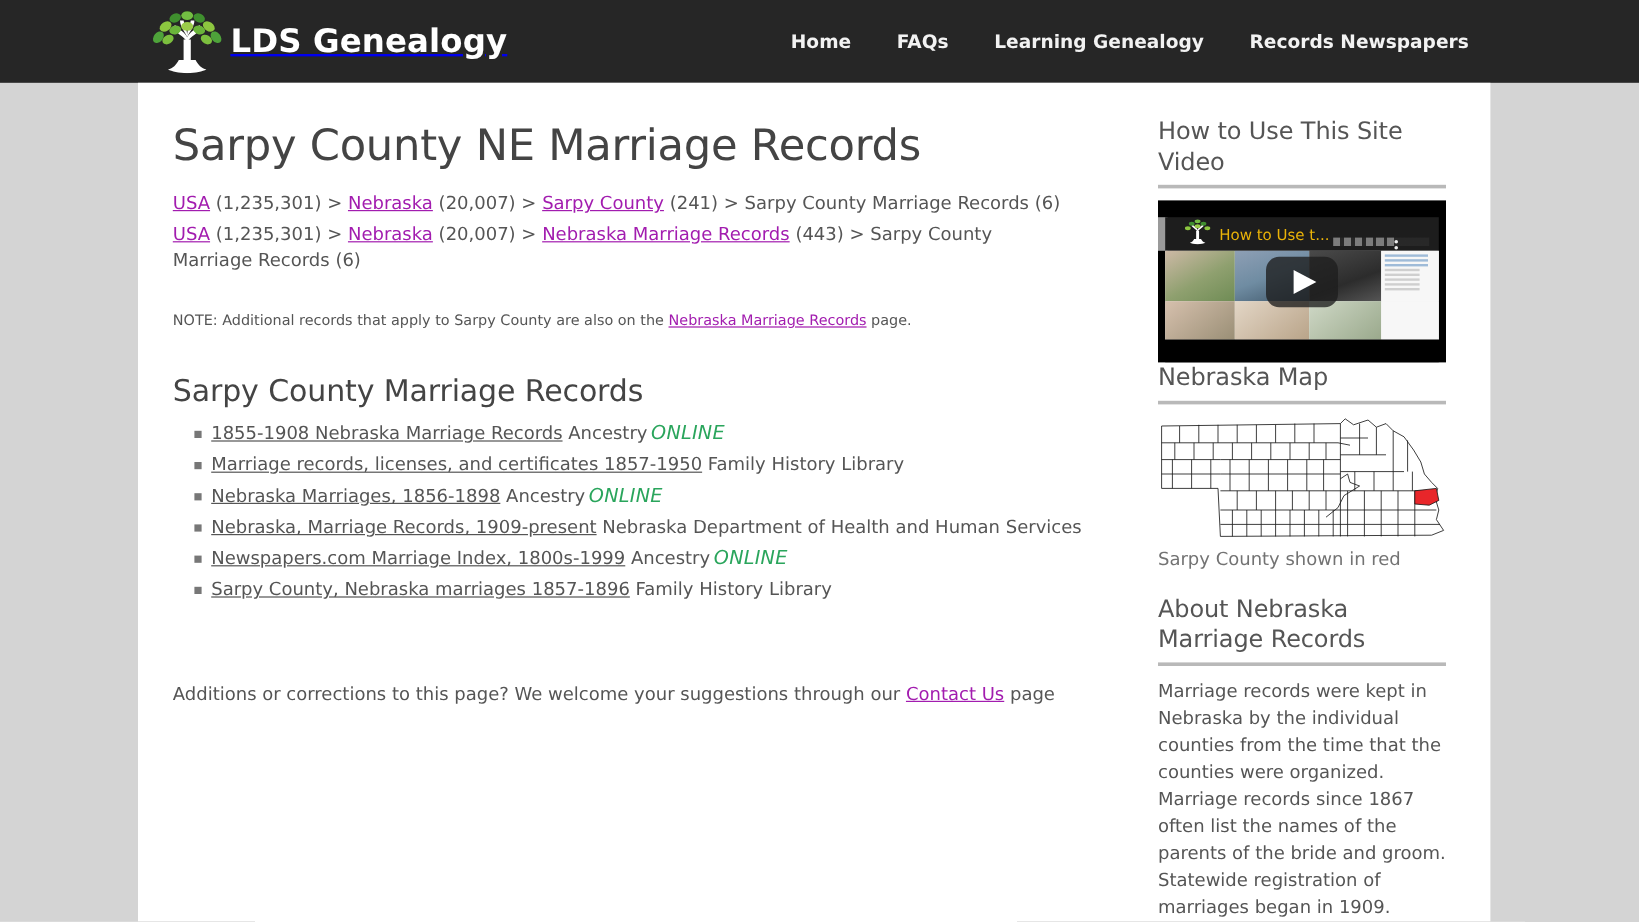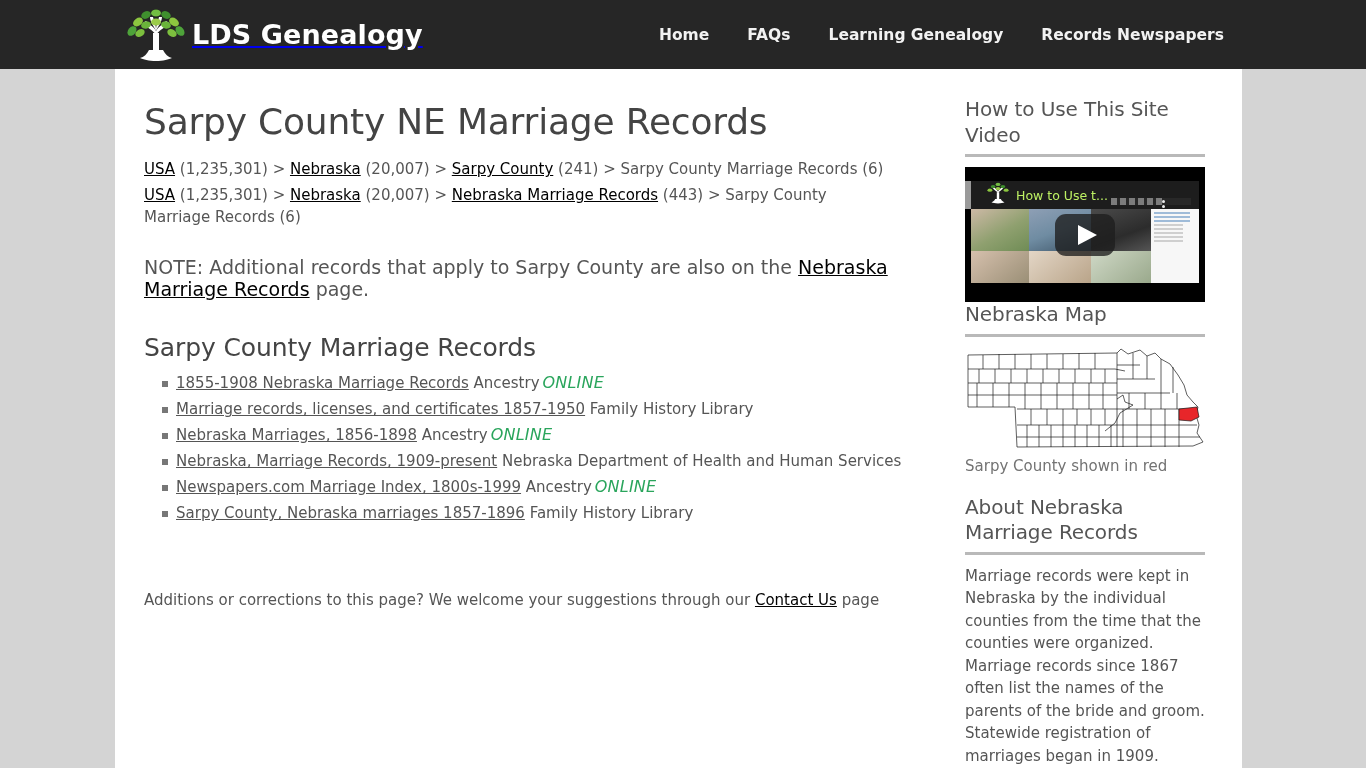--- a/index.html
+++ b/index.html
@@ -79,25 +79,25 @@
     letter-spacing: -.2px;
   }
   .breadcrumb {
     font-size: 15px;
     color: #555555;
     line-height: 22px;
     margin: 0 0 4px 0;
     max-width: 745px;
   }
   .breadcrumb a, .inline-link {
-    color: #000000;
+    color: #a21caf;
     text-decoration: underline;
   }
   .note-line {
-    font-size: 19px;
+    font-size: 12px;
     color: #555555;
     line-height: 22px;
     margin: 28px 0 0 0;
   }
   h2.section-title {
     font-size: 25px;
     font-weight: normal;
     color: #444444;
     margin: 33px 0 8px 0;
     letter-spacing: -.1px;
@@ -167,21 +167,21 @@
     width: 228px; height: 28px;
     background: #1d1d1d;
     display: flex; align-items: center;
   }
   .vid-leftstrip {
     position: absolute; top: 14px; left: 0;
     width: 8px; height: 28px; background: #9a9a9a;
   }
   .vid-tree { width: 26px; height: 22px; margin-left: 14px; }
   .vid-title {
-    color: #bef264; font-size: 12.5px;
+    color: #eab308; font-size: 12.5px;
     margin-left: 5px; white-space: nowrap;
     font-weight: 500;
   }
   .vid-dots {
     position: absolute; right: 34px; top: 19px;
     display: flex; flex-direction: column; gap: 2px;
   }
   .vid-dots i { width: 3px; height: 3px; background: #ededed; display:block; border-radius:50%; }
   .vid-greybar {
     position: absolute; top: 17px; right: 8px;

